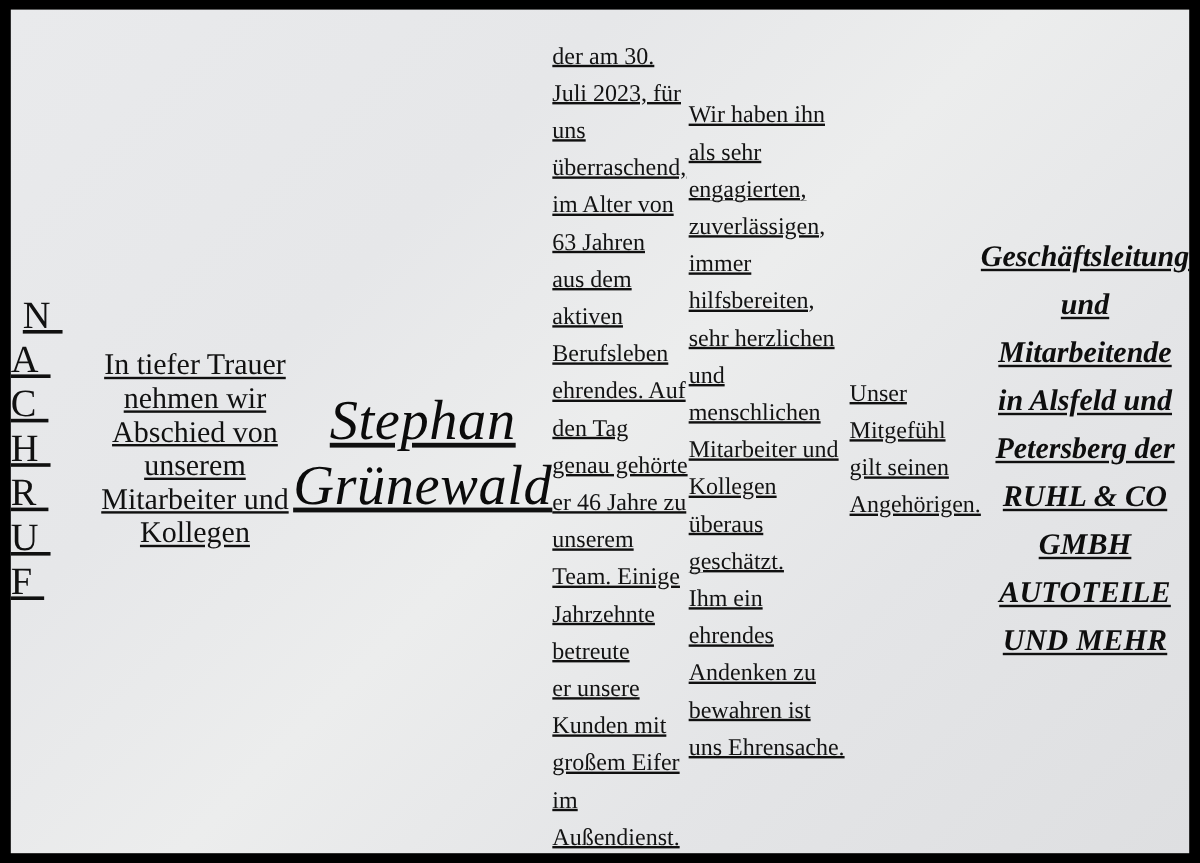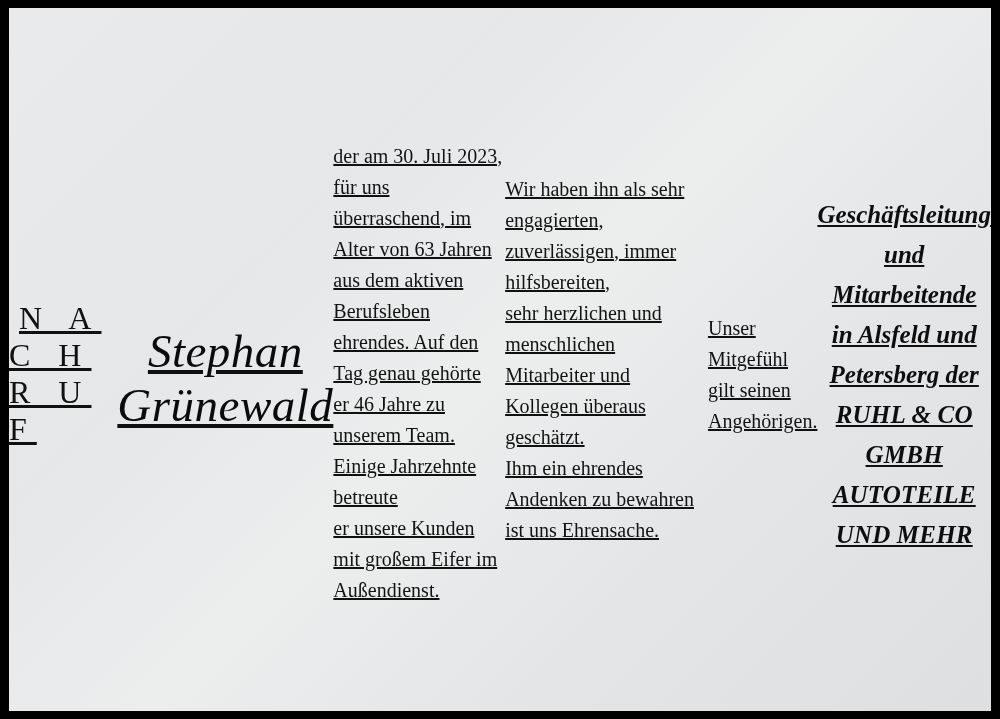--- a/index.html
+++ b/index.html
@@ -75,20 +75,21 @@
     letter-spacing: 0.2px;
   }
 </style>
 </head>
 <body>
 
 <div class="obituary-card">
 
   <div class="heading">N A C H R U F</div>
 
+  <div class="intro">In tiefer Trauer nehmen wir Abschied von unserem Mitarbeiter und Kollegen</div>
 
   <div class="name">Stephan Grünewald</div>
 
   <div class="block block-1">
     <div>der am 30. Juli 2023, für uns überraschend, im Alter von 63 Jahren</div>
     <div>aus dem aktiven Berufsleben ehrendes. Auf den Tag genau gehörte</div>
     <div>er 46 Jahre zu unserem Team. Einige Jahrzehnte betreute</div>
     <div>er unsere Kunden mit großem Eifer im Außendienst.</div>
   </div>
 

